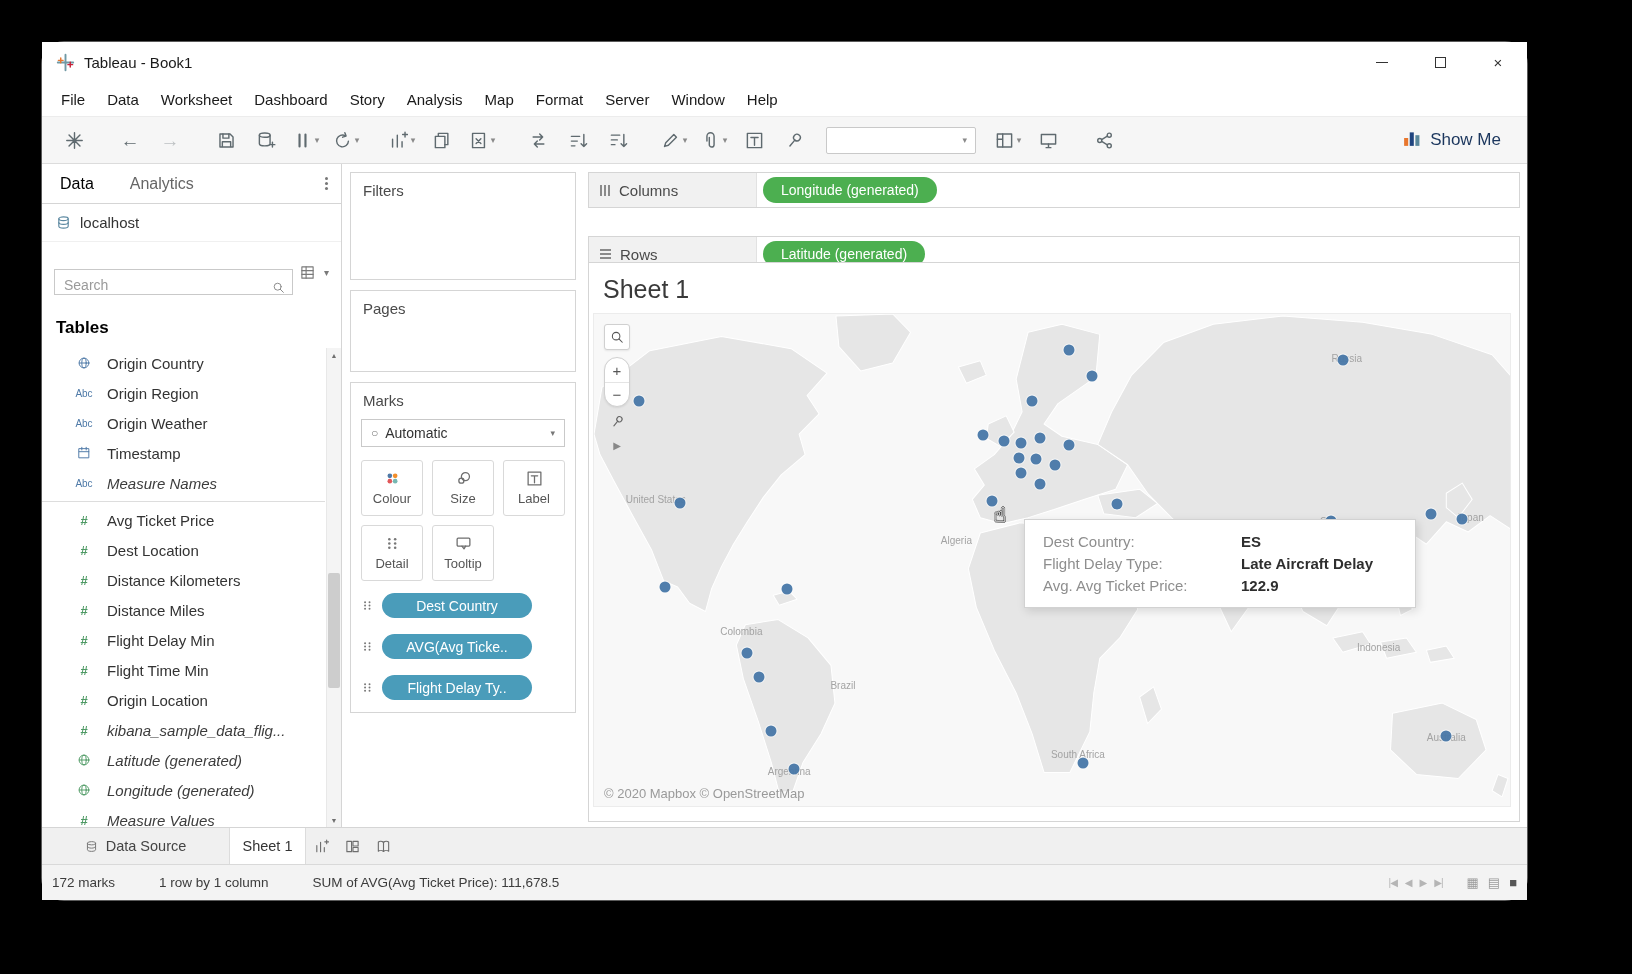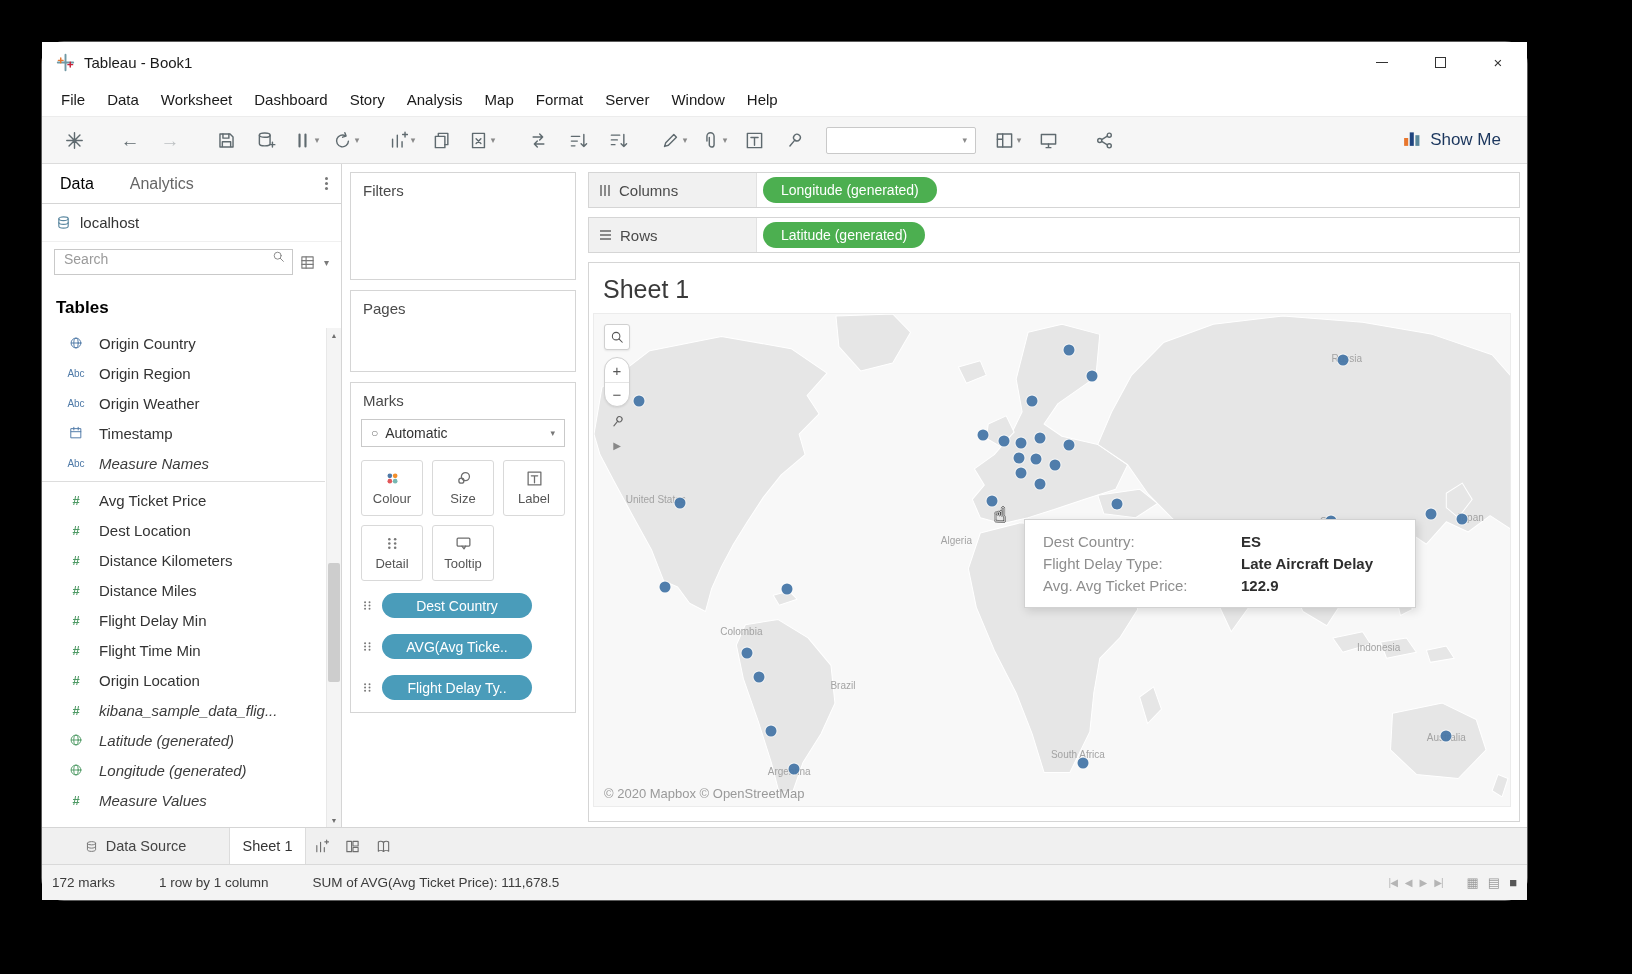--- a/index.html
+++ b/index.html
@@ -47,31 +47,31 @@
   .data-pane{position:absolute;left:0;top:0;bottom:0;width:300px;border-right:1px solid #d5d5d5;
     display:flex;flex-direction:column;background:#fff;}
   .pane-tabs{height:40px;display:flex;align-items:stretch;border-bottom:1px solid #d5d5d5;}
   .pane-tab{padding:0 18px;display:flex;align-items:center;font-size:16px;color:#666;}
   .pane-tab.active{color:#000;}
   .pane-opts{margin-left:auto;width:30px;display:flex;align-items:center;justify-content:center;}
   .dots3{width:3px;height:3px;background:#777;border-radius:50%;box-shadow:0 5px 0 #777,0 10px 0 #777;margin-top:-10px;}
   .connection-row{height:38px;display:flex;align-items:center;padding:0 14px;gap:9px;font-size:15px;color:#333;border-bottom:1px solid #f0f0f0;}
   .connection-row svg{width:15px;height:15px;color:#5a87a0;}
   .search-row{display:flex;align-items:center;padding:7px 10px 7px 12px;gap:7px;}
-  .search-box{flex:1;height:26px;border:1px solid #c9c9c9;display:flex;align-items:flex-start;padding:0 7px;background:#fff;}
+  .search-box{flex:1;height:26px;border:1px solid #c9c9c9;display:flex;align-items:flex-end;padding:0 7px;background:#fff;margin-top:20px;}
   .search-box input{border:0;outline:0;flex:1;font-size:14px;color:#333;background:transparent;font-family:inherit;min-width:0;}
   .search-box input::placeholder{color:#9a9a9a;}
   .search-box svg{width:13px;height:13px;color:#8a8a8a;flex:none;}
   .sr-icon{color:#7a7a7a;display:flex;}
   .sr-icon svg{width:15px;height:15px;}
   .sr-caret{font-size:10px;color:#7a7a7a;padding:0 2px;}
   .tables-heading{padding:16px 14px 10px;font-size:17px;font-weight:bold;color:#000;}
   .fields{flex:1;position:relative;overflow:hidden;}
   .fields-inner{position:absolute;left:0;right:16px;top:0;}
-  .field-row{height:30px;display:flex;align-items:center;padding-left:20px;gap:9px;}
+  .field-row{height:30px;display:flex;align-items:center;padding-left:28px;gap:9px;}
   .field-icon{width:28px;display:flex;justify-content:center;align-items:center;}
   .field-icon svg{width:14px;height:14px;stroke-width:1.1;}
   .fi-abc{font-size:10px;letter-spacing:0;}
   .fi-hash{font-size:13px;font-weight:bold;}
   .field-label{font-size:15px;color:#333;white-space:nowrap;}
   .field-label.it{font-style:italic;color:#3c3c3c;}
   .divider{height:1px;background:#ddd;margin:3px 0;}
   .vscroll{position:absolute;right:0;top:0;bottom:0;width:15px;background:#f4f4f4;border-left:1px solid #e8e8e8;}
   .vs-arrow{height:14px;display:flex;align-items:center;justify-content:center;font-size:7px;color:#6f6f6f;}
   .vs-down{position:absolute;bottom:0;left:0;right:0;}
@@ -93,21 +93,21 @@
   .marks-btn svg{width:17px;height:17px;color:#6e6e6e;}
   .marks-pills{padding:8px 10px 12px;display:flex;flex-direction:column;gap:16px;}
   .pill-row{display:flex;align-items:center;gap:8px;}
   .pill-detail{color:#777;display:flex;}
   .pill-detail svg{width:13px;height:13px;}
   .pill{height:25px;border-radius:13px;color:#fff;font-size:14px;display:flex;align-items:center;
     justify-content:center;width:150px;background:var(--teal);white-space:nowrap;overflow:hidden;}
 
   
   .shelves{position:absolute;left:546px;right:7px;top:8px;}
-  .shelf{height:36px;border:1px solid #d5d5d5;display:flex;align-items:center;margin-bottom:9px;background:#fff;}
+  .shelf{height:36px;border:1px solid #d5d5d5;display:flex;align-items:center;margin-bottom:28px;background:#fff;}
   .shelf-label{width:168px;align-self:stretch;background:#f1f1f1;display:flex;align-items:center;gap:9px;
     padding:0 11px;font-size:15px;color:#4a4a4a;border-right:1px solid #e2e2e2;}
   .cols-glyph{display:flex;gap:2px;align-items:flex-end;}
   .cols-glyph i{width:2px;height:11px;background:#8a8a8a;}
   .rows-glyph{display:flex;flex-direction:column;gap:2px;}
   .rows-glyph i{width:11px;height:2px;background:#8a8a8a;}
   .shelf-pill{margin-left:6px;height:26px;border-radius:13px;background:var(--green);color:#fff;font-size:14px;
     display:flex;align-items:center;justify-content:center;padding:0 18px;}
 
   

